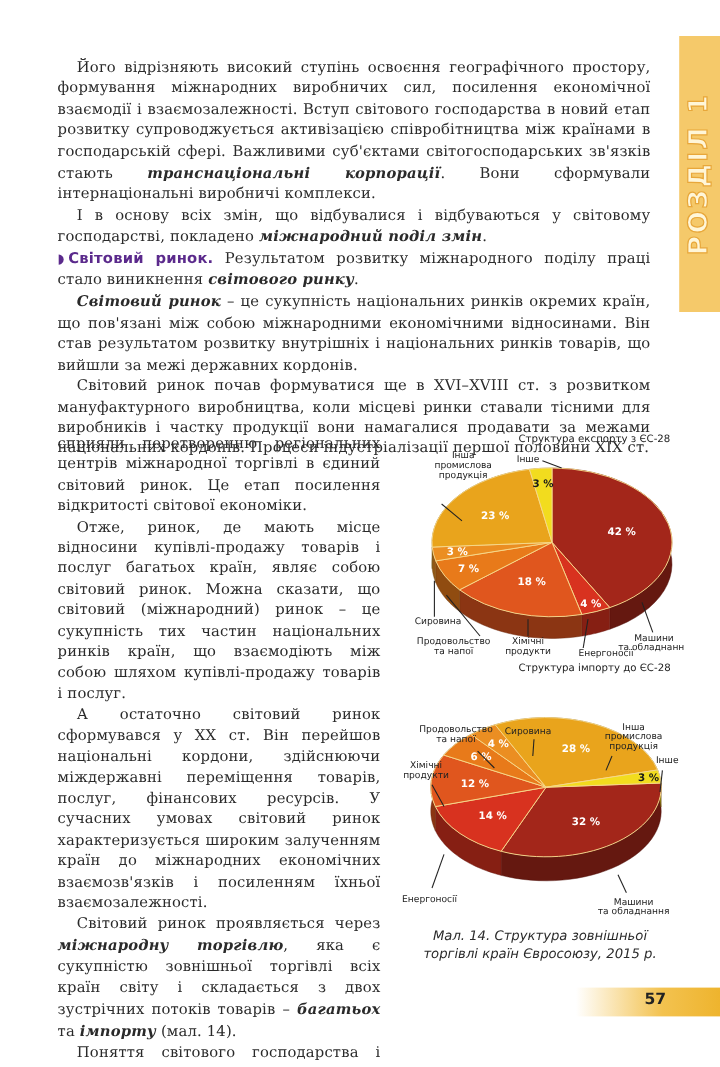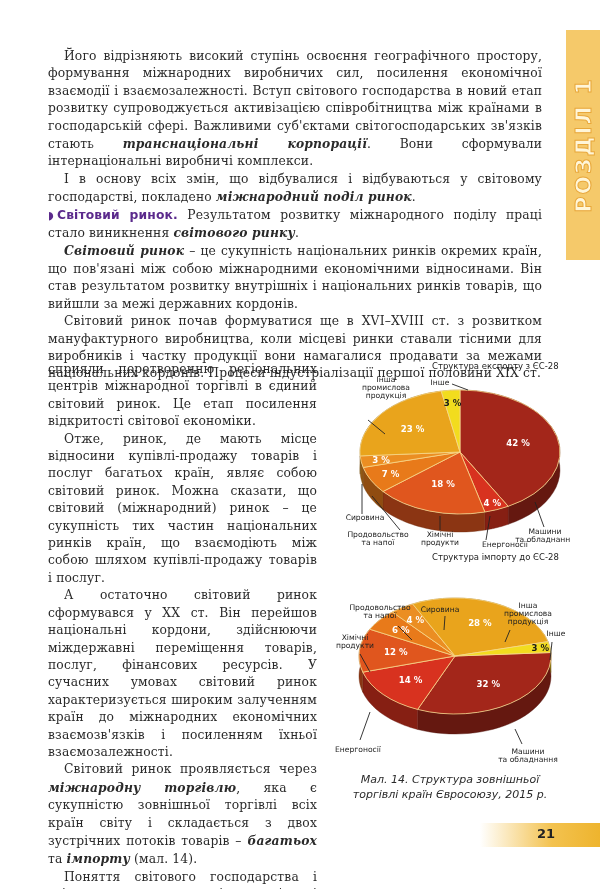--- a/index.html
+++ b/index.html
@@ -30,21 +30,21 @@
 </style>
 </head>
 <body>
 
 <div class="side-tab">
   <span>РОЗДІЛ 1</span>
 </div>
 
 <div class="text" style="top:48px;">
   <p class="indent"><span>Його відрізняють високий ступінь освоєння географічного простору, формування міжнародних виробничих сил, посилення економічної взаємодії і взаємозалежності. Вступ світового господарства в новий етап розвитку супроводжується активізацією співробітництва між країнами в господарській сфері. Важливими суб'єктами світогосподарських зв'язків стають </span><em>транснаціональні корпорації</em><span>. Вони сформували інтернаціональні виробничі комплекси.</span></p>
-  <p class="indent"><span>І в основу всіх змін, що відбувалися і відбуваються у світовому господарстві, покладено </span><em>міжнародний поділ ринок</em><span>.</span></p>
+  <p class="indent"><span>І в основу всіх змін, що відбувалися і відбуваються у світовому господарстві, покладено </span><em>міжнародний поділ змін</em><span>.</span></p>
   <p><span class="marker">◗</span><span class="heading">Світовий ринок.</span><span> Результатом розвитку міжнародного поділу праці стало виникнення </span><span class="bi">світового ринку</span><span>.</span></p>
   <p class="indent"><span class="bi">Світовий ринок</span><span> – це сукупність національних ринків окремих країн, що пов'язані між собою міжнародними економічними відносинами. Він став результатом розвитку внутрішніх і національних ринків товарів, що вийшли за межі державних кордонів.</span></p>
   <p class="indent">Світовий ринок почав формуватися ще в XVI–XVIII ст. з розвитком мануфактурного виробництва, коли місцеві ринки ставали тісними для виробників і частку продукції вони намагалися продавати за межами національних кордонів. Процеси індустріалізації першої половини XIX ст.</p>
 </div>
 
 <div class="col" style="top:361px;">
   <p>сприяли перетворенню регіональних центрів міжнародної торгівлі в єдиний світовий ринок. Це етап посилення відкритості світової економіки.</p>
   <p class="indent">Отже, ринок, де мають місце відносини купівлі-продажу товарів і послуг багатьох країн, являє собою світовий ринок. Можна сказати, що світовий (міжнародний) ринок – це сукупність тих частин національних ринків країн, що взаємодіють між собою шляхом купівлі-продажу товарів і послуг.</p>
   <p class="indent">А остаточно світовий ринок сформувався у XX ст. Він перейшов національні кордони, здійснюючи міждержавні переміщення товарів, послуг, фінансових ресурсів. У сучасних умовах світовий ринок характеризується широким залученням країн до міжнародних економічних взаємозв'язків і посиленням їхньої взаємозалежності.</p>
   <p class="indent"><span>Світовий ринок проявляється через </span><span class="bi">міжнародну торгівлю</span><span>, яка є сукупністю зовнішньої торгівлі всіх країн світу і складається з двох зустрічних потоків товарів – </span><em>багатьох</em><span> та </span><em>імпорту</em><span> (мал. 14).</span></p>
@@ -139,13 +139,13 @@
     <text x="198" y="14" text-anchor="middle" class="lbl">Інша</text>
     <text x="198" y="22" text-anchor="middle" class="lbl">промислова</text>
     <text x="198" y="30" text-anchor="middle" class="lbl">продукція</text>
     <line x1="222" y1="48" x2="220" y2="66" stroke="#222" stroke-width="0.9"></line>
     <text x="226" y="42" text-anchor="middle" class="lbl">Інше</text>
   </svg>
 
 <div class="caption">Мал. 14. Структура зовнішньої торгівлі країн Євросоюзу, 2015 р.</div>
 
 <div class="page-bar"></div>
-<div class="page-num">21</div>
+<div class="page-num">57</div>
 
 </body></html>

